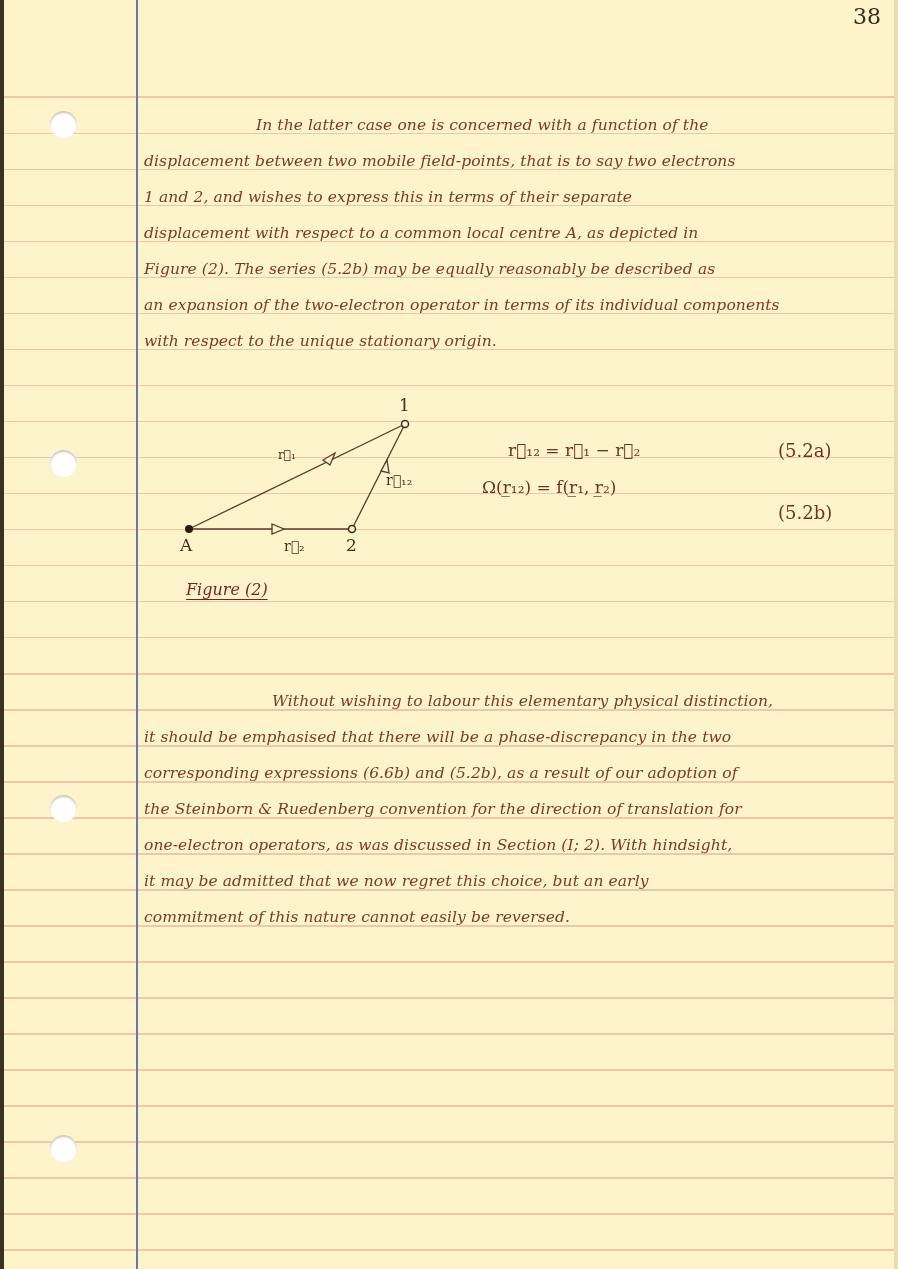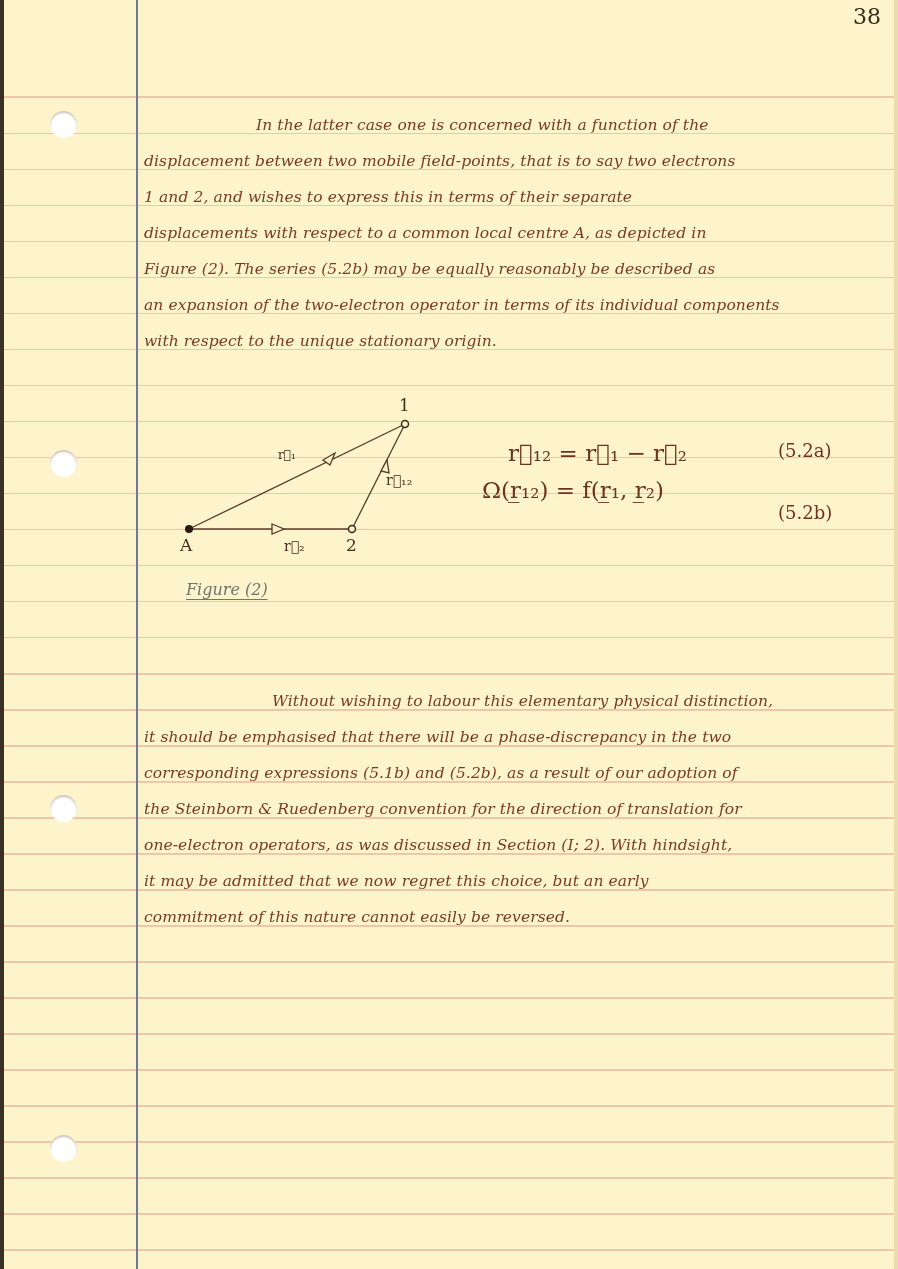--- a/index.html
+++ b/index.html
@@ -46,25 +46,25 @@
     white-space: nowrap; letter-spacing: 0.1px;
   }
   .line { height: 36px; display: block; }
   .indent { padding-left: 112px; }
   .indent2 { padding-left: 128px; }
   .figure { position: absolute; left: 160px; top: 390px; width: 290px; height: 230px; }
   .fig-label {
     position: absolute; font-family: "DejaVu Serif", serif; color: #4a2a1c; font-size: 17px;
   }
   .fig-caption {
-    position: absolute; left: 26px; top: 190px; font-style: italic; font-size: 16px; color: #737373;
+    position: absolute; left: 26px; top: 190px; font-style: italic; font-size: 16px; color: #7f1d1d;
     text-decoration: underline; text-underline-offset: 4px;
   }
   .eq {
-    position: absolute; font-family: "DejaVu Serif", serif; color: #6e3320; font-size: 23px; white-space: nowrap;
+    position: absolute; font-family: "DejaVu Serif", serif; color: #6e3320; font-size: 17px; white-space: nowrap;
   }
   .eq-num { position: absolute; font-family: "DejaVu Serif", serif; color: #6e3320; font-size: 18px; }
 </style>
 </head>
 <body>
 
 <div class="page"></div>
 <div class="top-rule"></div>
 <div class="left-edge"></div>
 <div class="right-edge"></div>
@@ -74,21 +74,21 @@
 <div class="hole" style="top:450px"></div>
 <div class="hole" style="top:795px"></div>
 <div class="hole" style="top:1135px"></div>
 
 <div class="page-number">38</div>
 
 <div class="hand" style="top:107px">
   <span class="line indent">In the latter case one is concerned with a function of the</span>
   <span class="line">displacement between two mobile field-points, that is to say two electrons</span>
   <span class="line">1 and 2, and wishes to express this in terms of their separate</span>
-  <span class="line">displacements with respect to a common local centre A, as depicted in</span>
+  <span class="line">displacement with respect to a common local centre A, as depicted in</span>
   <span class="line">Figure (2). The series (5.2b) may be equally reasonably be described as</span>
   <span class="line">an expansion of the two-electron operator in terms of its individual components</span>
   <span class="line">with respect to the unique stationary origin.</span>
 </div>
 
 <div class="figure">
   <svg width="290" height="230" viewBox="0 0 290 230">
     <g stroke="#5a3a2a" stroke-width="1.3" fill="none">
       <line x1="29" y1="139" x2="245" y2="34"></line>
       <line x1="29" y1="139" x2="192" y2="139"></line>
@@ -112,18 +112,18 @@
 </div>
 
 <span class="eq" style="left:508px; top:440px;">r⃗₁₂ = r⃗₁ − r⃗₂</span>
 <span class="eq-num" style="left:778px; top:440px;">(5.2a)</span>
 <span class="eq" style="left:482px; top:477px;">Ω(r̲₁₂) = f(r̲₁, r̲₂)</span>
 <span class="eq-num" style="left:778px; top:477px;margin-top:25px;">(5.2b)</span>
 
 <div class="hand" style="top:683px">
   <span class="line indent2">Without wishing to labour this elementary physical distinction,</span>
   <span class="line">it should be emphasised that there will be a phase-discrepancy in the two</span>
-  <span class="line">corresponding expressions (5.1b) and (5.2b), as a result of our adoption of</span>
+  <span class="line">corresponding expressions (6.6b) and (5.2b), as a result of our adoption of</span>
   <span class="line">the Steinborn &amp; Ruedenberg convention for the direction of translation for</span>
   <span class="line">one-electron operators, as was discussed in Section (I; 2). With hindsight,</span>
   <span class="line">it may be admitted that we now regret this choice, but an early</span>
   <span class="line">commitment of this nature cannot easily be reversed.</span>
 </div>
 
 </body></html>

